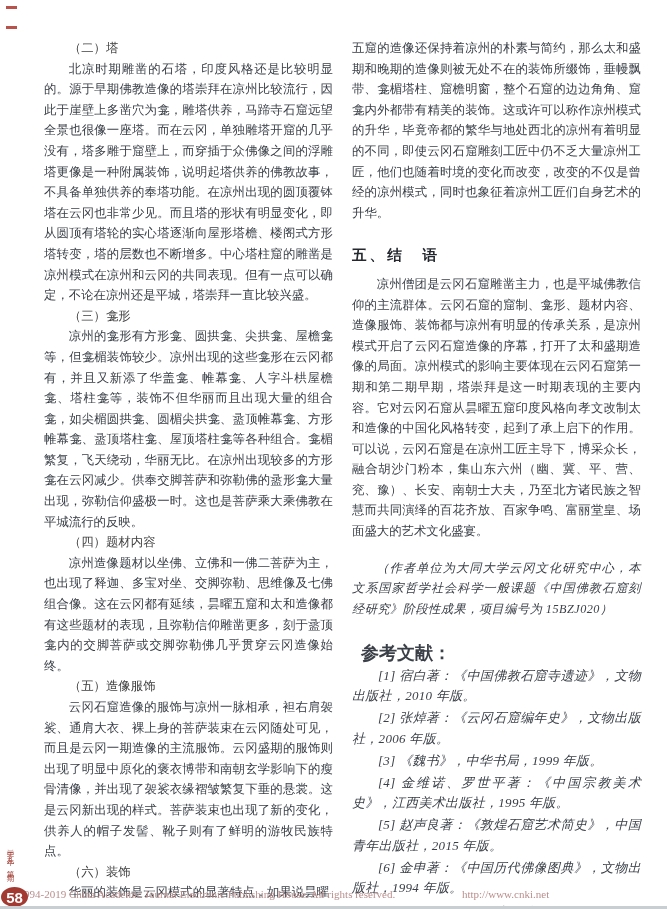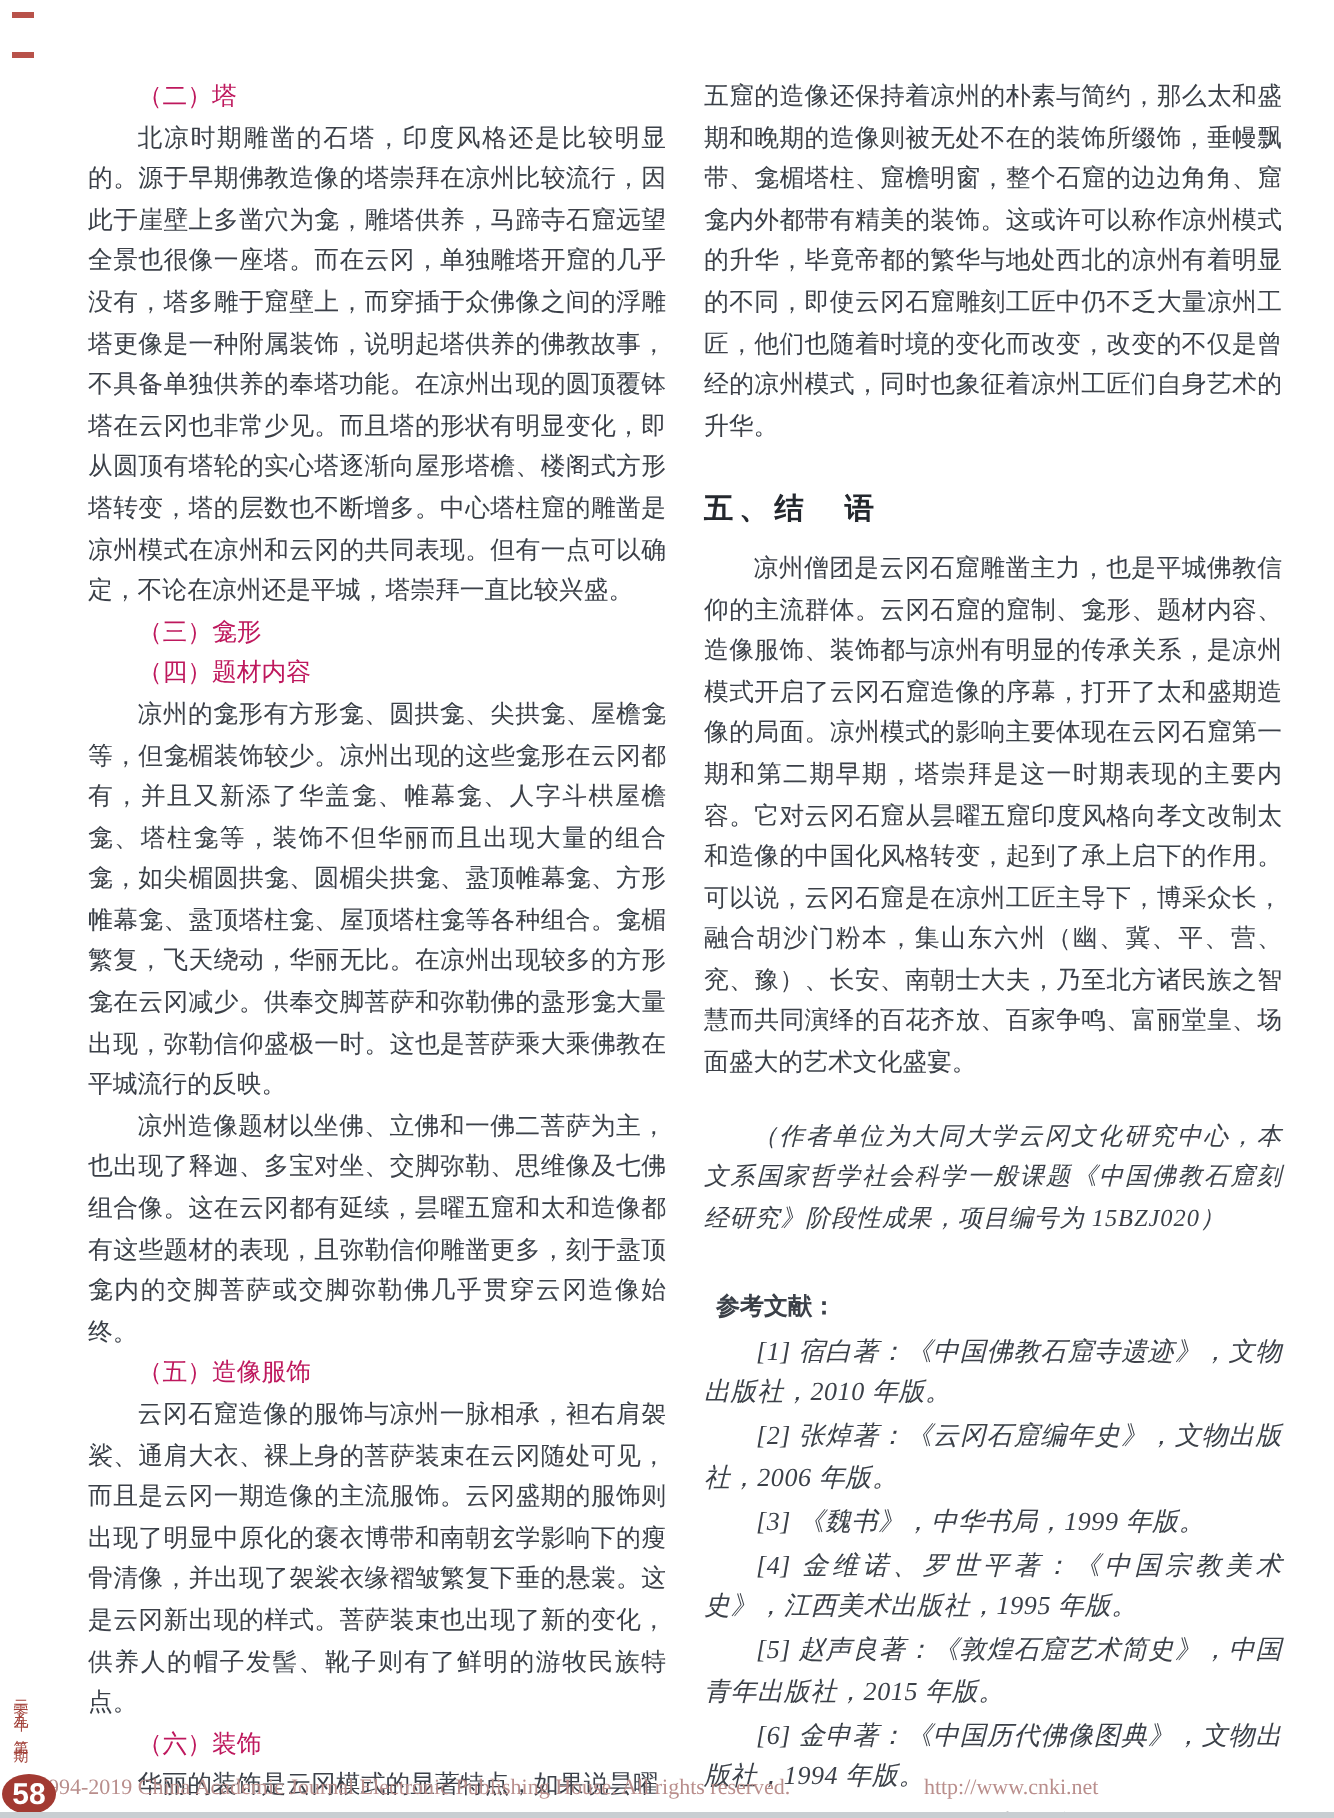--- a/index.html
+++ b/index.html
@@ -18,33 +18,33 @@
   .col{
     position:absolute;top:38px;width:289px;
     font-size:12.4px;line-height:20.6px;
     color:#3b4048;
     text-align:justify;
   }
   .col-left{left:44px;}
   .col-right{left:352px;}
 
   .blk{margin:0;}
-  .blk.sub{color:#be185d;text-indent:2em;}
+  .blk.sub{color:#404040;text-indent:2em;}
   .blk.p{text-indent:2em;}
   .blk.pc{text-indent:0;}
   .blk.h{
     text-align:left;font-weight:bold;color:#24282e;
     font-size:14.6px;letter-spacing:3px;text-indent:0;
     margin:22px 0 8px 0;
   }
   .blk.note{
     font-style:italic;text-indent:2em;margin-top:16px;
     font-size:12.2px;letter-spacing:0.5px;
   }
-  .blk.refhead{font-weight:bold;margin-top:24px;text-indent:0.5em;font-size:12px;}
+  .blk.refhead{font-weight:bold;margin-top:24px;text-indent:0.5em;font-size:18px;}
   .blk.ref{
     font-style:italic;font-size:13px;line-height:20.2px;
     text-indent:2em;margin-top:2px;letter-spacing:0.3px;
   }
   .blk.editor{
     font-style:italic;font-size:12.2px;text-align:right;
     padding-right:2.2em;text-indent:0;margin-top:4px;letter-spacing:1px;
   }
 
   .issue-vertical{
@@ -75,22 +75,22 @@
 
 <div class="page">
 
   <div class="trim-mark m1"></div>
   <div class="trim-mark m2"></div>
 
   <div class="col col-left" id="col-left">
       <div class="blk sub">（二）塔</div>
       <div class="blk p">北凉时期雕凿的石塔，印度风格还是比较明显的。源于早期佛教造像的塔崇拜在凉州比较流行，因此于崖壁上多凿穴为龛，雕塔供养，马蹄寺石窟远望全景也很像一座塔。而在云冈，单独雕塔开窟的几乎没有，塔多雕于窟壁上，而穿插于众佛像之间的浮雕塔更像是一种附属装饰，说明起塔供养的佛教故事，不具备单独供养的奉塔功能。在凉州出现的圆顶覆钵塔在云冈也非常少见。而且塔的形状有明显变化，即从圆顶有塔轮的实心塔逐渐向屋形塔檐、楼阁式方形塔转变，塔的层数也不断增多。中心塔柱窟的雕凿是凉州模式在凉州和云冈的共同表现。但有一点可以确定，不论在凉州还是平城，塔崇拜一直比较兴盛。</div>
       <div class="blk sub">（三）龛形</div>
+      <div class="blk p">凉州的龛形有方形龛、圆拱龛、尖拱龛、屋檐龛等，但龛楣装饰较少。凉州出现的这些龛形在云冈都有，并且又新添了华盖龛、帷幕龛、人字斗栱屋檐龛、塔柱龛等，装饰不但华丽而且出现大量的组合龛，如尖楣圆拱龛、圆楣尖拱龛、盝顶帷幕龛、方形帷幕龛、盝顶塔柱龛、屋顶塔柱龛等各种组合。龛楣繁复，飞天绕动，华丽无比。在凉州出现较多的方形龛在云冈减少。供奉交脚菩萨和弥勒佛的盝形龛大量出现，弥勒信仰盛极一时。这也是菩萨乘大乘佛教在平城流行的反映。</div>
       <div class="blk sub">（四）题材内容</div>
-      <div class="blk p">凉州的龛形有方形龛、圆拱龛、尖拱龛、屋檐龛等，但龛楣装饰较少。凉州出现的这些龛形在云冈都有，并且又新添了华盖龛、帷幕龛、人字斗栱屋檐龛、塔柱龛等，装饰不但华丽而且出现大量的组合龛，如尖楣圆拱龛、圆楣尖拱龛、盝顶帷幕龛、方形帷幕龛、盝顶塔柱龛、屋顶塔柱龛等各种组合。龛楣繁复，飞天绕动，华丽无比。在凉州出现较多的方形龛在云冈减少。供奉交脚菩萨和弥勒佛的盝形龛大量出现，弥勒信仰盛极一时。这也是菩萨乘大乘佛教在平城流行的反映。</div>
       <div class="blk p">凉州造像题材以坐佛、立佛和一佛二菩萨为主，也出现了释迦、多宝对坐、交脚弥勒、思维像及七佛组合像。这在云冈都有延续，昙曜五窟和太和造像都有这些题材的表现，且弥勒信仰雕凿更多，刻于盝顶龛内的交脚菩萨或交脚弥勒佛几乎贯穿云冈造像始终。</div>
       <div class="blk sub">（五）造像服饰</div>
       <div class="blk p">云冈石窟造像的服饰与凉州一脉相承，袒右肩袈裟、通肩大衣、裸上身的菩萨装束在云冈随处可见，而且是云冈一期造像的主流服饰。云冈盛期的服饰则出现了明显中原化的褒衣博带和南朝玄学影响下的瘦骨清像，并出现了袈裟衣缘褶皱繁复下垂的悬裳。这是云冈新出现的样式。菩萨装束也出现了新的变化，供养人的帽子发髻、靴子则有了鲜明的游牧民族特点。</div>
       <div class="blk sub">（六）装饰</div>
       <div class="blk p">华丽的装饰是云冈模式的显著特点，如果说昙曜</div>
     </div>
   <div class="col col-right" id="col-right">
       <div class="blk pc">五窟的造像还保持着凉州的朴素与简约，那么太和盛期和晚期的造像则被无处不在的装饰所缀饰，垂幔飘带、龛楣塔柱、窟檐明窗，整个石窟的边边角角、窟龛内外都带有精美的装饰。这或许可以称作凉州模式的升华，毕竟帝都的繁华与地处西北的凉州有着明显的不同，即使云冈石窟雕刻工匠中仍不乏大量凉州工匠，他们也随着时境的变化而改变，改变的不仅是曾经的凉州模式，同时也象征着凉州工匠们自身艺术的升华。</div>
       <div class="blk h">五、结　语</div>
       <div class="blk p">凉州僧团是云冈石窟雕凿主力，也是平城佛教信仰的主流群体。云冈石窟的窟制、龛形、题材内容、造像服饰、装饰都与凉州有明显的传承关系，是凉州模式开启了云冈石窟造像的序幕，打开了太和盛期造像的局面。凉州模式的影响主要体现在云冈石窟第一期和第二期早期，塔崇拜是这一时期表现的主要内容。它对云冈石窟从昙曜五窟印度风格向孝文改制太和造像的中国化风格转变，起到了承上启下的作用。可以说，云冈石窟是在凉州工匠主导下，博采众长，融合胡沙门粉本，集山东六州（幽、冀、平、营、兖、豫）、长安、南朝士大夫，乃至北方诸民族之智慧而共同演绎的百花齐放、百家争鸣、富丽堂皇、场面盛大的艺术文化盛宴。</div>

